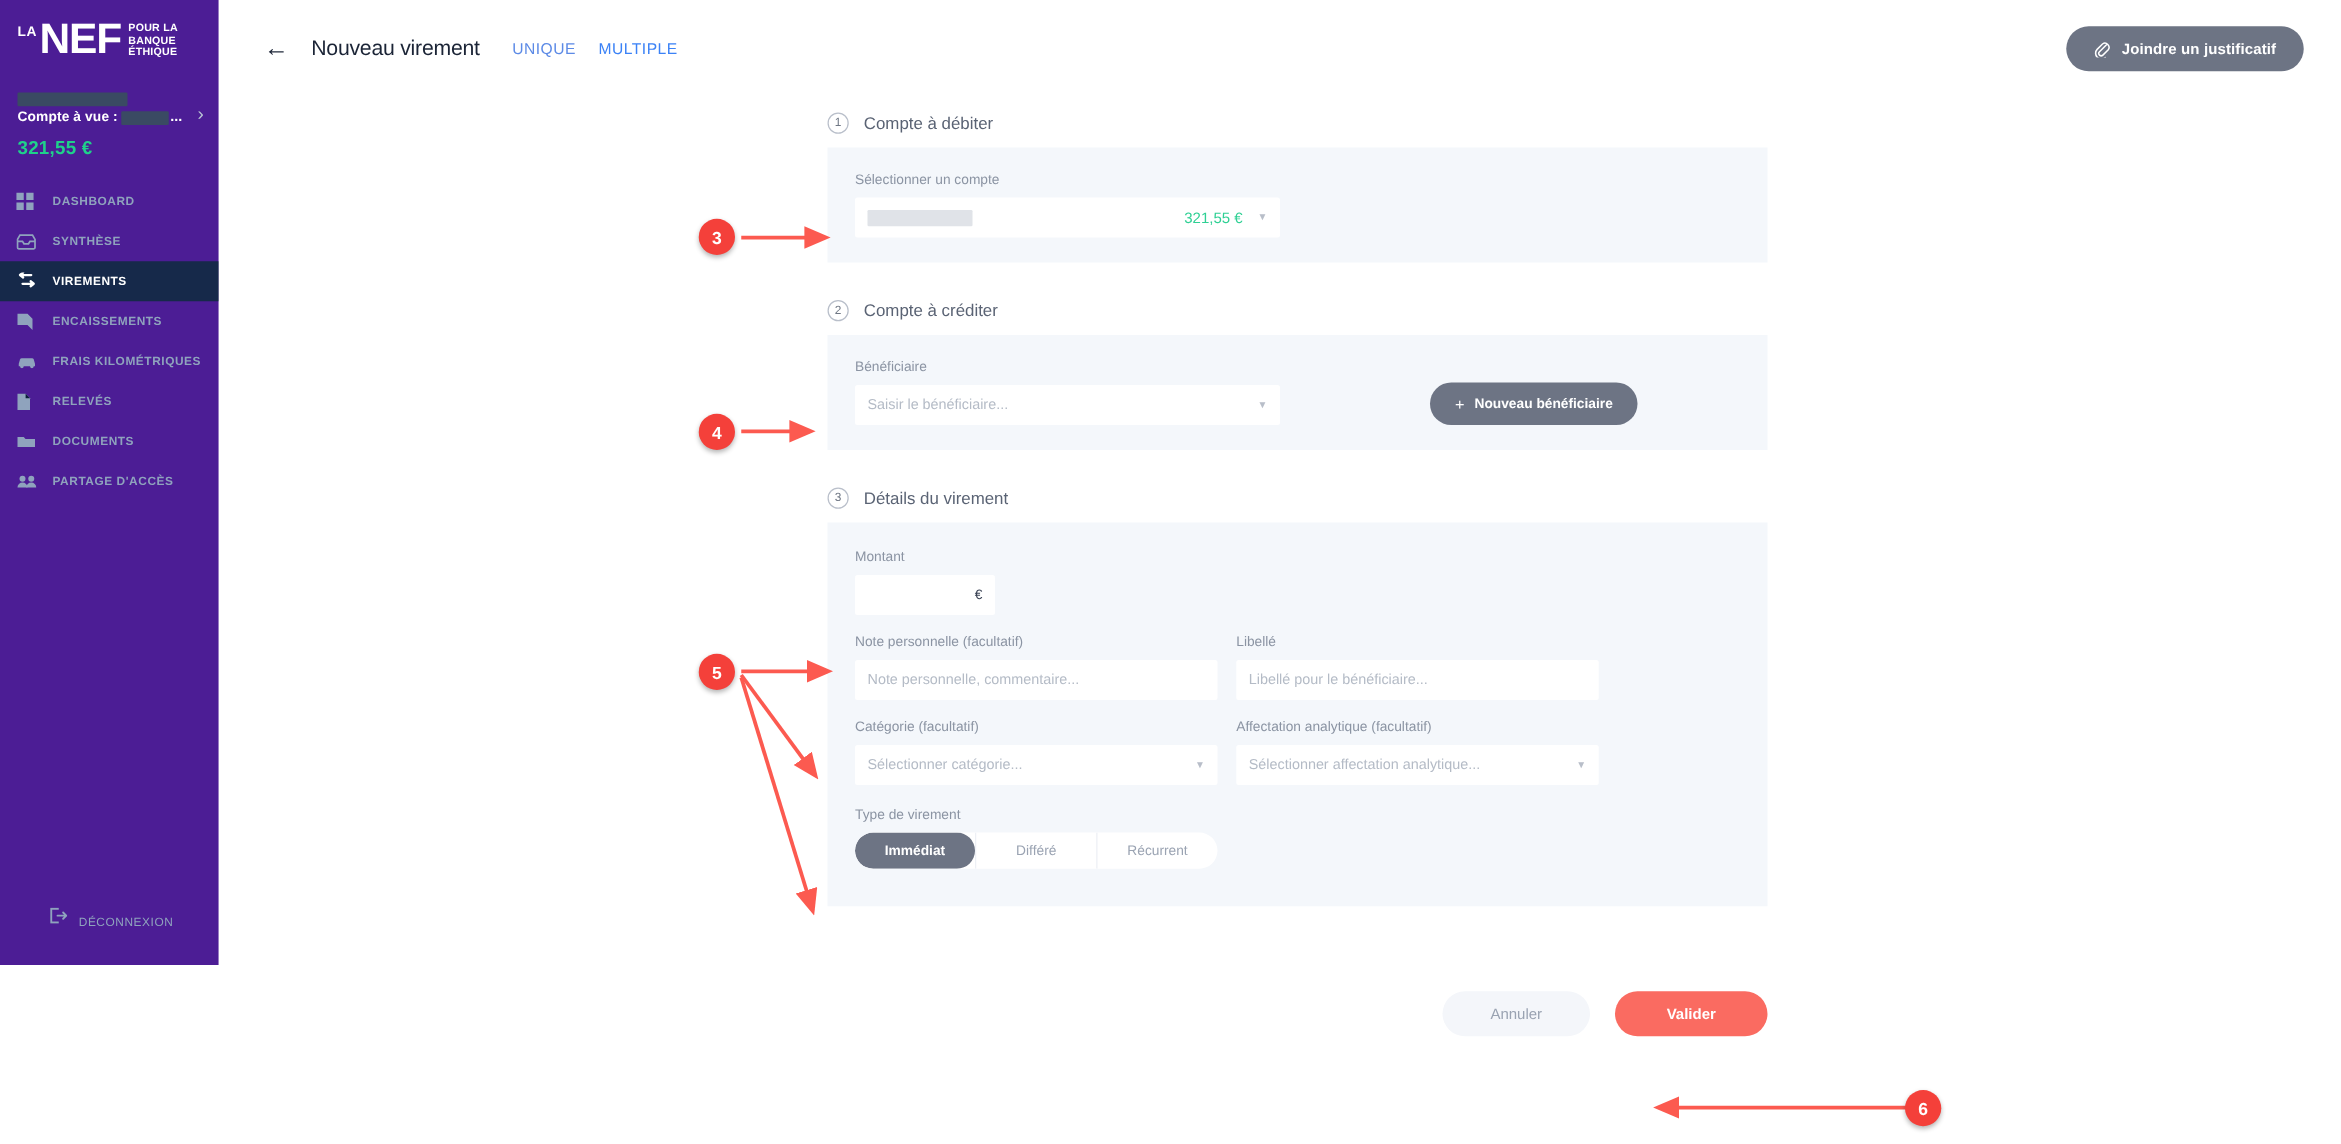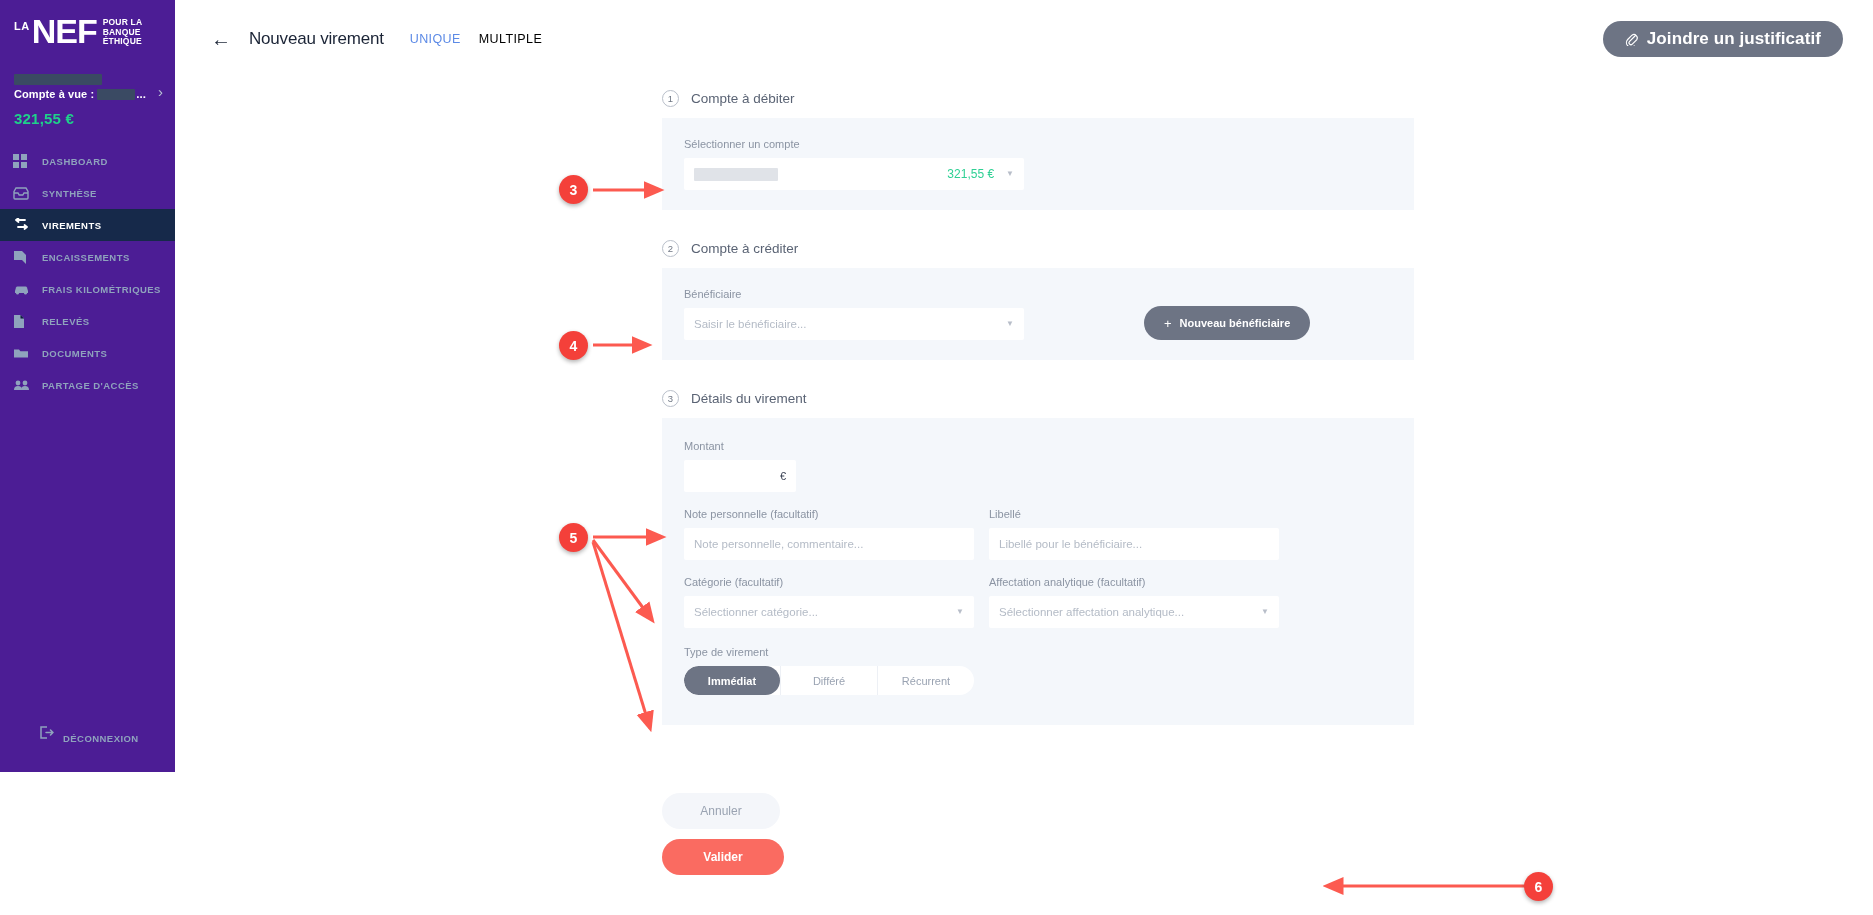--- a/index.html
+++ b/index.html
@@ -69,42 +69,42 @@
     font-size: 9.5px; font-weight: bold; letter-spacing: .45px;
   }
   .nav-item.active { background: #16294a; color: #ffffff; }
   .nav-item.active .lbl { color: #ffffff; }
   .logout {
     position: absolute; bottom: 28px; left: 0; width: 100%;
     display: flex; align-items: center; padding-left: 40px;
     color: #8fa3bd; cursor: pointer;
   }
   .logout .ico { margin-right: 9px; display: flex; }
-  .logout .lbl { font-size: 9.5px; font-weight: bold; letter-spacing: .45px; margin-top: 12px; }
+  .logout .lbl { font-size: 9.5px; font-weight: normal; letter-spacing: .45px; margin-top: 12px; }
   svg { display: block; }
 
   
   .main { flex: 1; height: 915px; position: relative; background: #fff; }
   .topbar {
     height: 78px; display: flex; align-items: center;
     padding: 0 30px 0 36px; position: relative;
   }
   .back-arrow { font-size: 20px; color: #1b2436; cursor: pointer; line-height: 1; margin-right: 18px; }
   .page-title {
     font-size: 17px; color: #1b2436; font-weight: 400; letter-spacing: -.2px;
   }
   .tabs { display: flex; margin-left: 26px; gap: 18px; align-items: center; }
   .tab { font-size: 12.5px; letter-spacing: .4px; cursor: pointer; }
   .tab.active { color: #5c8ae6; }
-  .tab.inactive { color: #000000; }
+  .tab.inactive { color: #3b82f6; }
   .attach-btn {
     position: absolute; right: 30px; top: 21px;
     background: #6d7484; color: #fff; border: none; border-radius: 22px;
     height: 36px; padding: 0 22px; display: flex; align-items: center;
-    font-size: 17px; font-weight: bold; cursor: pointer; letter-spacing: .1px;
+    font-size: 12px; font-weight: bold; cursor: pointer; letter-spacing: .1px;
   }
   .attach-btn .clip { margin-right: 9px; display: flex; }
 
   .content { padding: 0; position: relative; }
   .form-wrap { width: 752px; margin-left: 487px; }
 
   .step-head { display: flex; align-items: center; height: 40px; }
   .step-num {
     width: 17px; height: 17px; border-radius: 50%;
     border: 1px solid #b9bfca; color: #6f7784;
@@ -152,22 +152,22 @@
     display: flex; overflow: hidden;
   }
   .seg-btn {
     flex: 1; display: flex; align-items: center; justify-content: center;
     font-size: 11px; color: #9aa3b2; cursor: pointer;
   }
   .seg-btn.on { background: #6d7484; color: #fff; font-weight: bold; border-radius: 16px; }
   .seg-btn + .seg-btn { border-left: 1px solid #edf0f5; }
 
   .footer-btns {
-    display: flex; justify-content: flex-end; gap: 10px;
-    margin: 68px 0 0 0; padding-right: 0; width: 752px; margin-left: 487px; flex-direction: column;
+    display: flex; justify-content: flex-end; gap: 20px;
+    margin: 68px 0 0 0; padding-right: 0; width: 752px; margin-left: 487px;
   }
   .btn-cancel {
     width: 118px; height: 36px; border-radius: 20px; border: none;
     background: #f4f6fa; color: #9aa3b2; font-size: 12px; cursor: pointer;
   }
   .btn-validate {
     width: 122px; height: 36px; border-radius: 20px; border: none;
     background: #fa6b61; color: #fff; font-size: 12px; font-weight: bold; cursor: pointer;
   }
 

